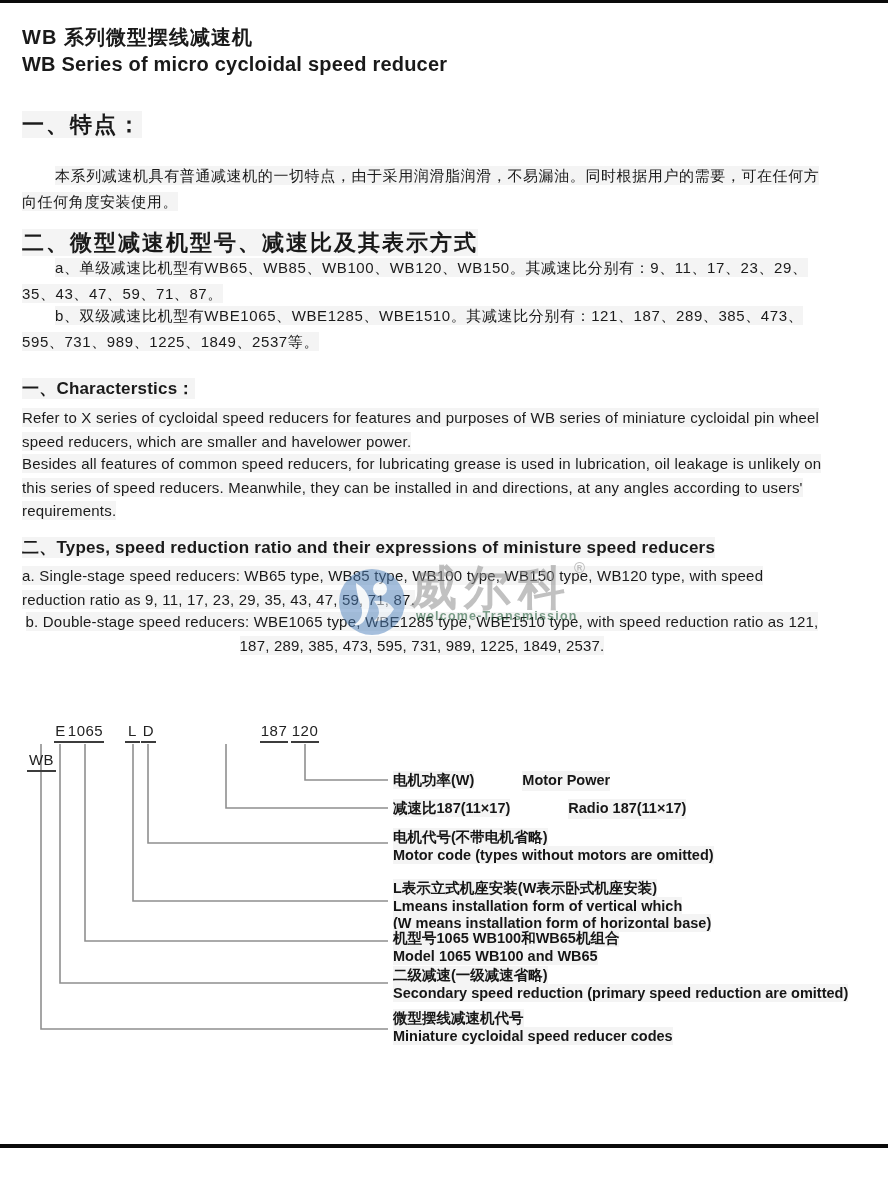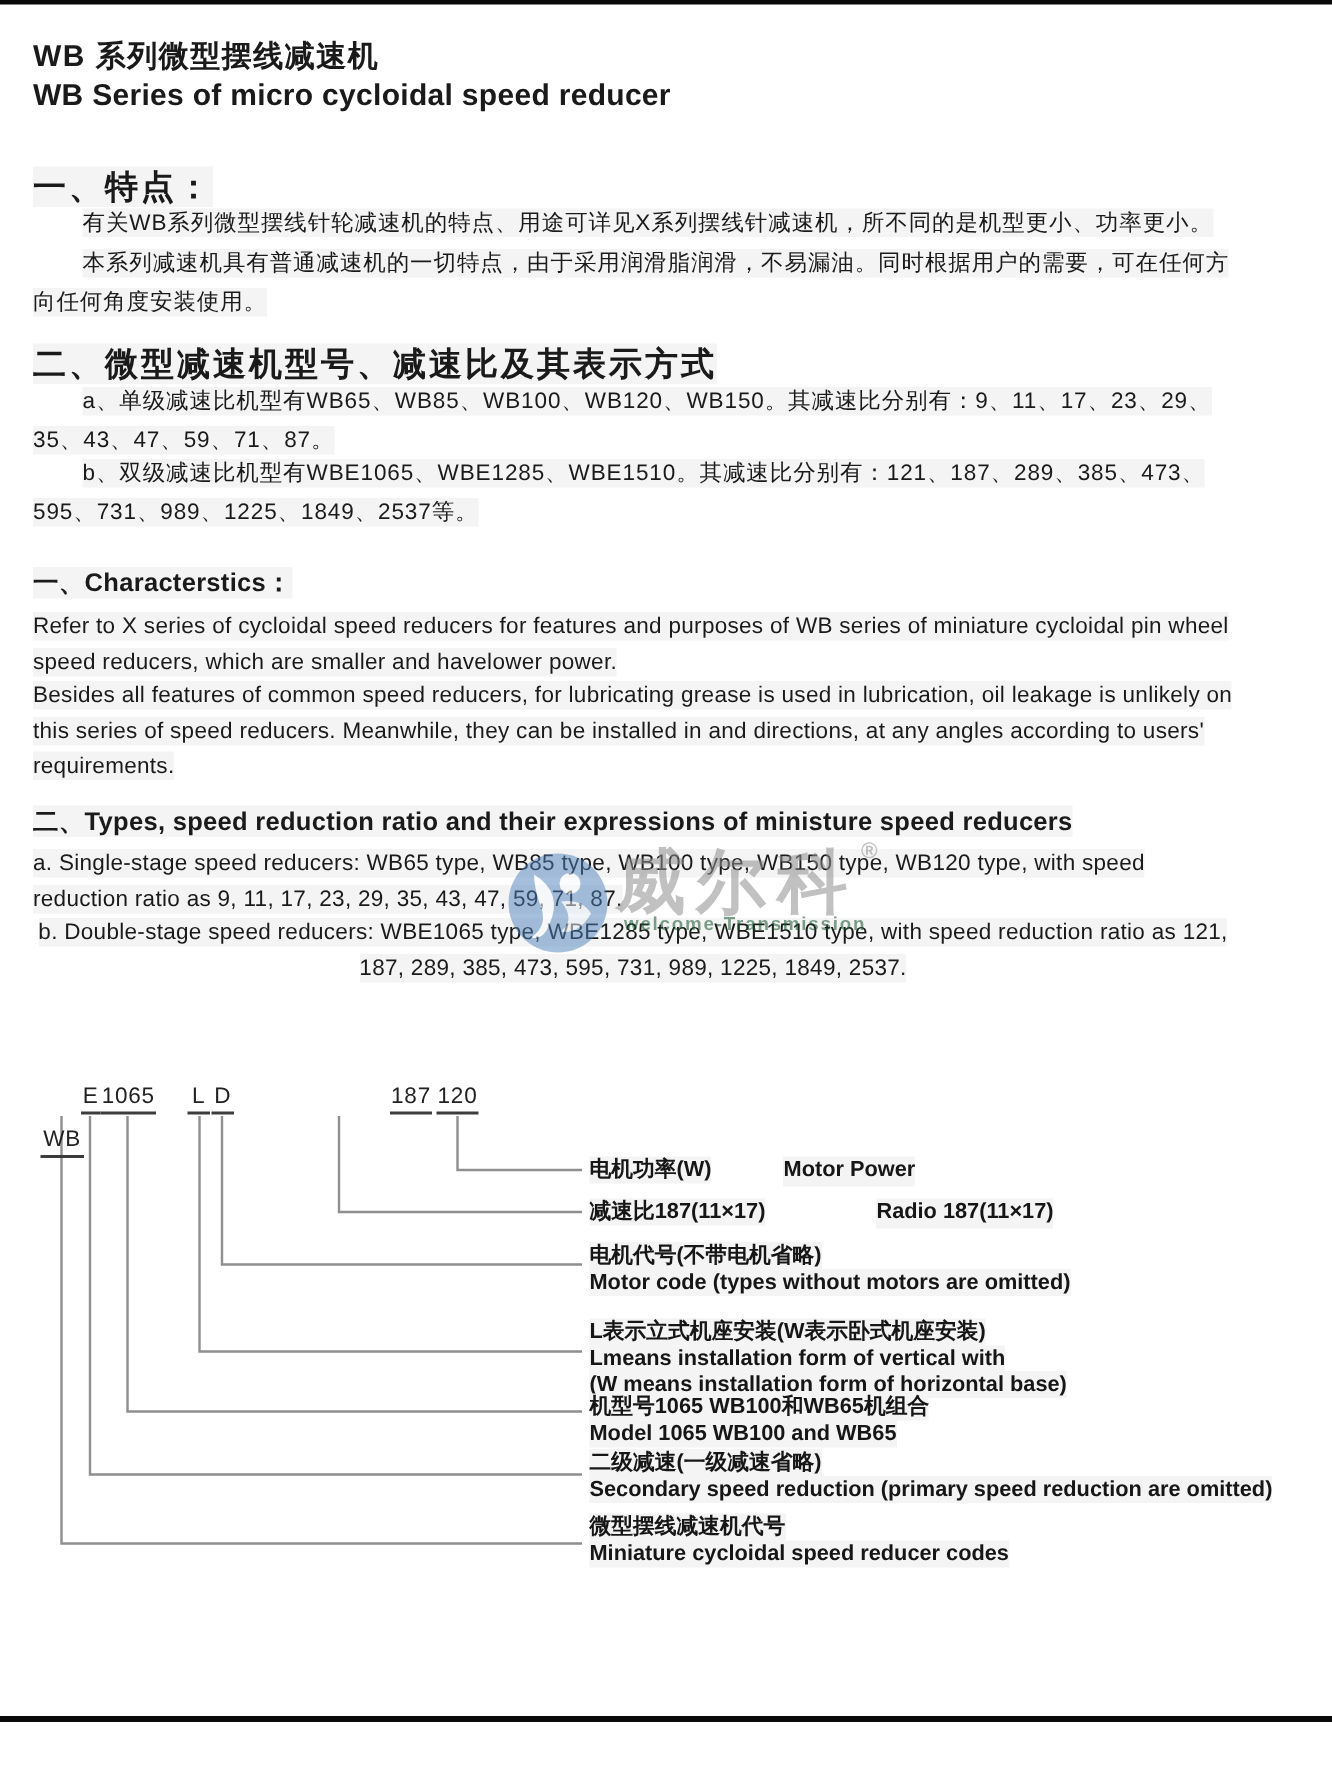--- a/index.html
+++ b/index.html
@@ -37,23 +37,20 @@
 
 <div class="page">
 
   <div class="edgebar top"></div>
 
   <div class="abs t-cn">WB 系列微型摆线减速机</div>
   <div class="abs t-en">WB Series of micro cycloidal speed reducer</div>
 
   <div class="abs h-cn" style="left:22px;top:110px;">
     <span class="band">一、特点：</span>
-  </div>
-  <div class="para cjk indent" style="top:136px;">
-    <span class="band">有关WB系列微型摆线针轮减速机的特点、用途可详见X系列摆线针减速机，所不同的是机型更小、功率更小。</span>
   </div>
   <div class="para cjk indent" style="top:163px;">
     <span class="band">本系列减速机具有普通减速机的一切特点，由于采用润滑脂润滑，不易漏油。同时根据用户的需要，可在任何方向任何角度安装使用。</span>
   </div>
 
   <div class="abs h-cn" style="left:22px;top:228px;">
     <span class="band">二、微型减速机型号、减速比及其表示方式</span>
   </div>
   <div class="para cjk indent" style="top:255px;">
     <span class="band">a、单级减速比机型有WB65、WB85、WB100、WB120、WB150。其减速比分别有：9、11、17、23、29、35、43、47、59、71、87。</span>
@@ -111,29 +108,29 @@
   <span class="code-part" style="left:67px;width:37px;">1065</span>
   <span class="code-part" style="left:125px;width:15px;">L</span>
   <span class="code-part" style="left:141px;width:15px;">D</span>
   <span class="code-part" style="left:212px;width:28px;margin-left:48px;">187</span>
   <span class="code-part" style="left:291px;width:28px;">120</span>
 
   <div class="dlabel" style="top:771px;">
     <span class="band">电机功率(W)</span><span class="en-inline band" style="margin-left:48px;">Motor Power</span>
   </div>
   <div class="dlabel" style="top:799px;">
-    <span class="band">减速比187(11×17)</span><span class="en-inline band" style="margin-left:74px;">Radio 187(11×17)</span>
+    <span class="band">减速比187(11×17)</span><span class="en-inline band" style="margin-left:58px;">Radio 187(11×17)</span>
   </div>
   <div class="dlabel" style="top:829px;">
     <div><span class="band">电机代号(不带电机省略)</span></div>
     <div><span class="band">Motor code (types without motors are omitted)</span></div>
   </div>
   <div class="dlabel" style="top:880px;">
     <div><span class="band">L表示立式机座安装(W表示卧式机座安装)</span></div>
-    <div><span class="band">Lmeans installation form of vertical with</span></div>
+    <div><span class="band">Lmeans installation form of vertical which</span></div>
     <div><span class="band">(W means installation form of horizontal base)</span></div>
   </div>
   <div class="dlabel" style="top:930px;">
     <div><span class="band">机型号1065  WB100和WB65机组合</span></div>
     <div><span class="band">Model 1065  WB100 and WB65</span></div>
   </div>
   <div class="dlabel" style="top:967px;">
     <div><span class="band">二级减速(一级减速省略)</span></div>
     <div><span class="band">Secondary speed reduction (primary speed reduction are omitted)</span></div>
   </div>

